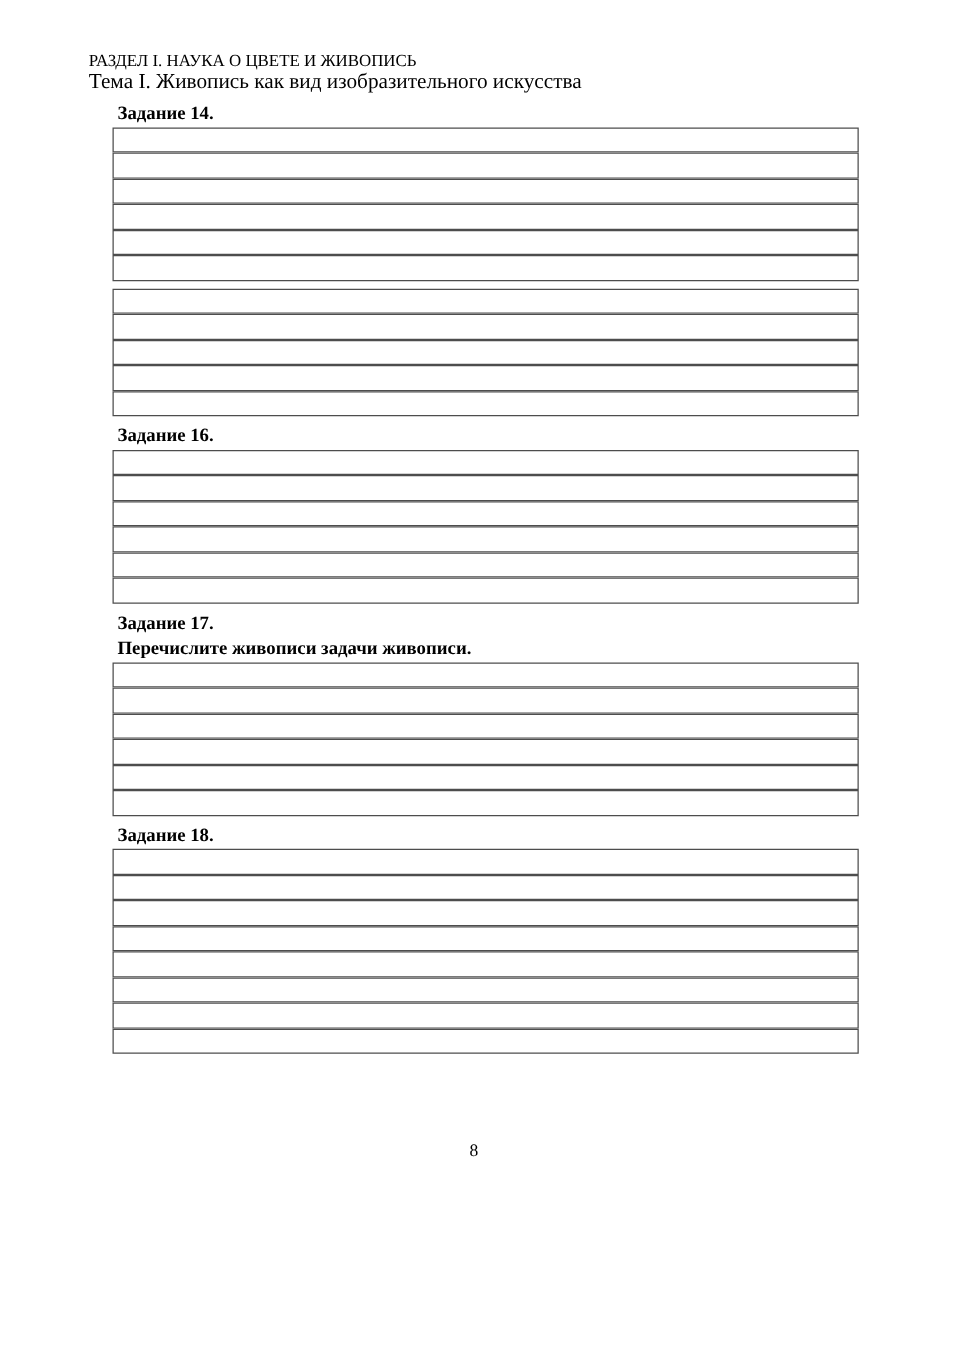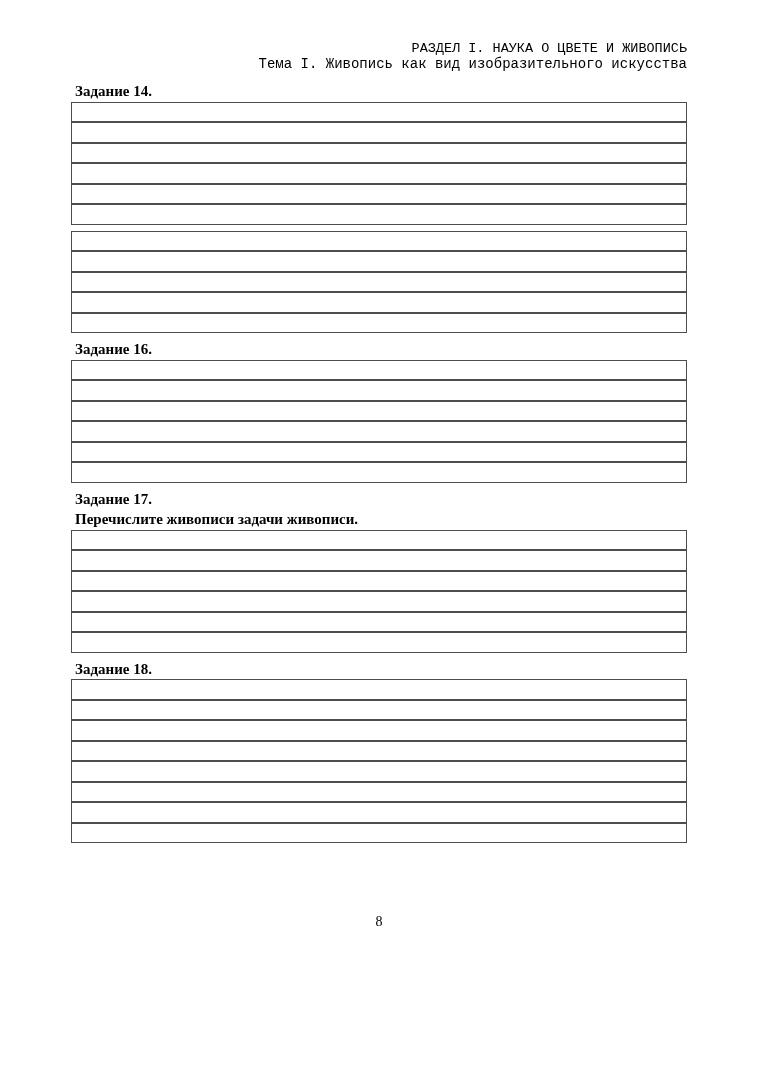--- a/index.html
+++ b/index.html
@@ -15,35 +15,34 @@
     overflow: hidden;
   }
   .page {
     box-sizing: border-box;
     width: 763px;
     height: 1080px;
     padding: 41px 76px 0 71px;
     background: #ffffff;
   }
   .doc-header {
-    text-align: right;
-    font-family: Liberation Mono, monospace;
   }
   .doc-header .section-line {
     font-size: 13.5px;
     line-height: 16px;
     white-space: nowrap;
   }
   .doc-header .theme-line {
-    font-size: 14px;
+    font-size: 17px;
     line-height: 15px;
     white-space: nowrap;
   }
   .tasks {
     margin-top: 9px;
+    margin-left: 19px;
   }
   .task-label,
   .task-question {
     font-weight: bold;
     font-size: 15px;
     line-height: 20.5px;
     padding-left: 4px;
     white-space: nowrap;
   }
   .answer-table {

